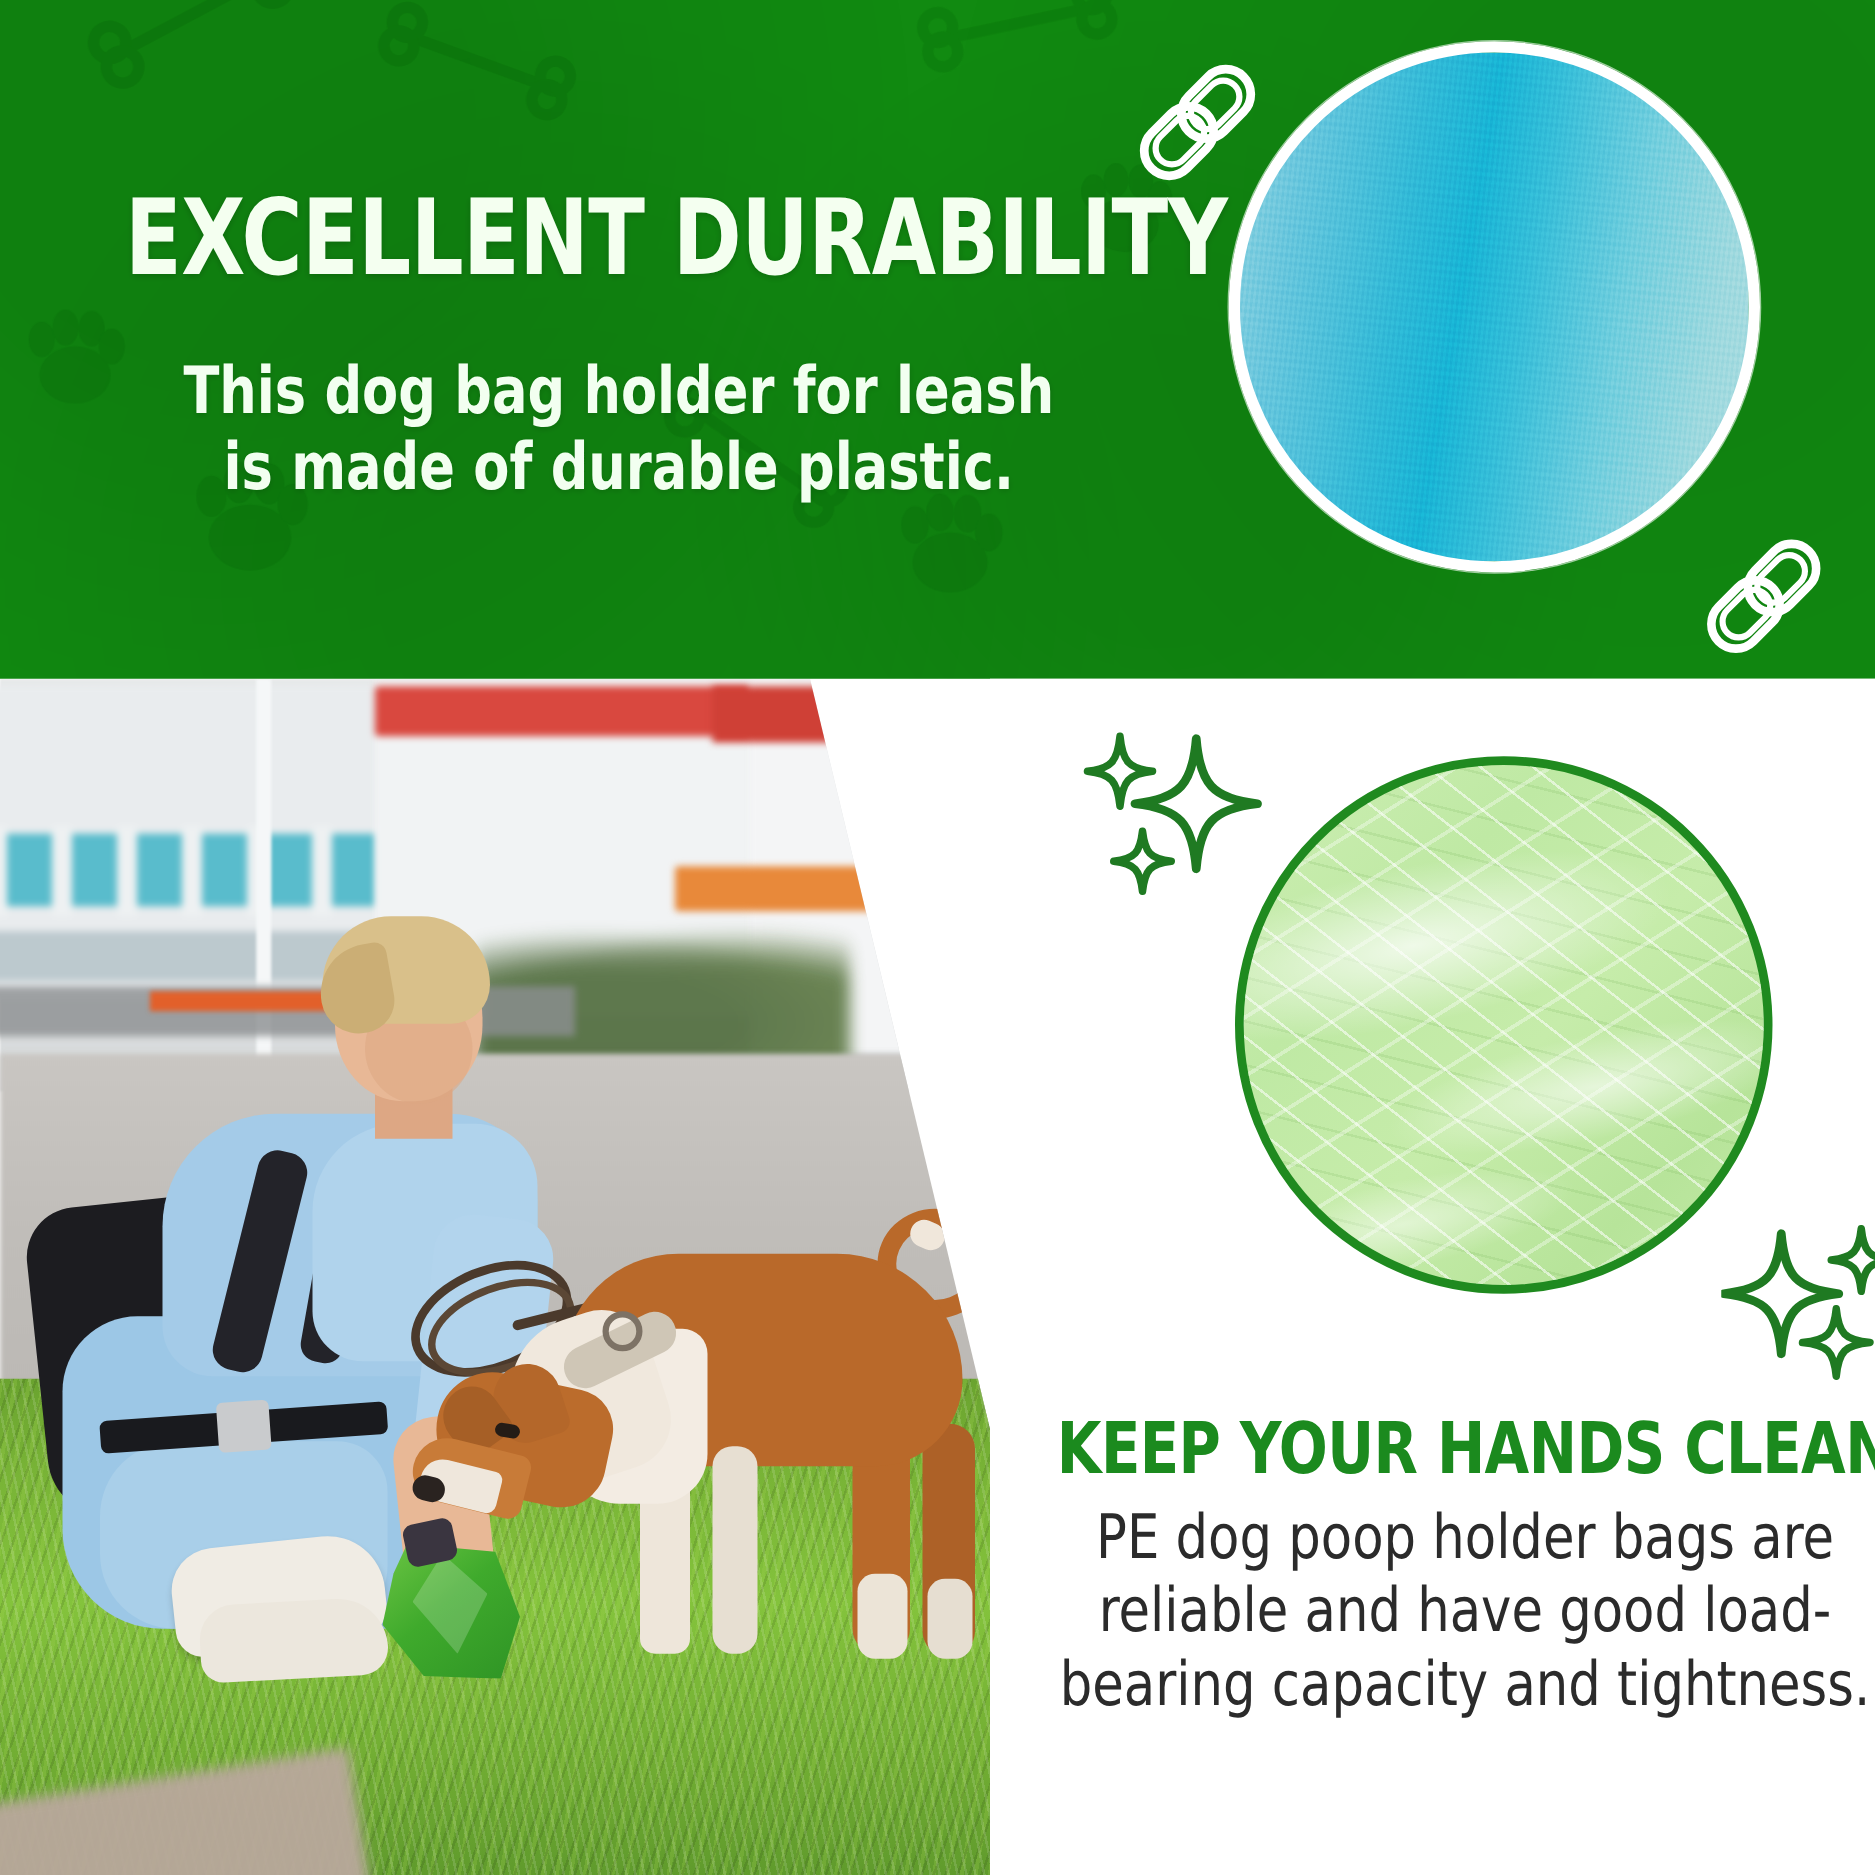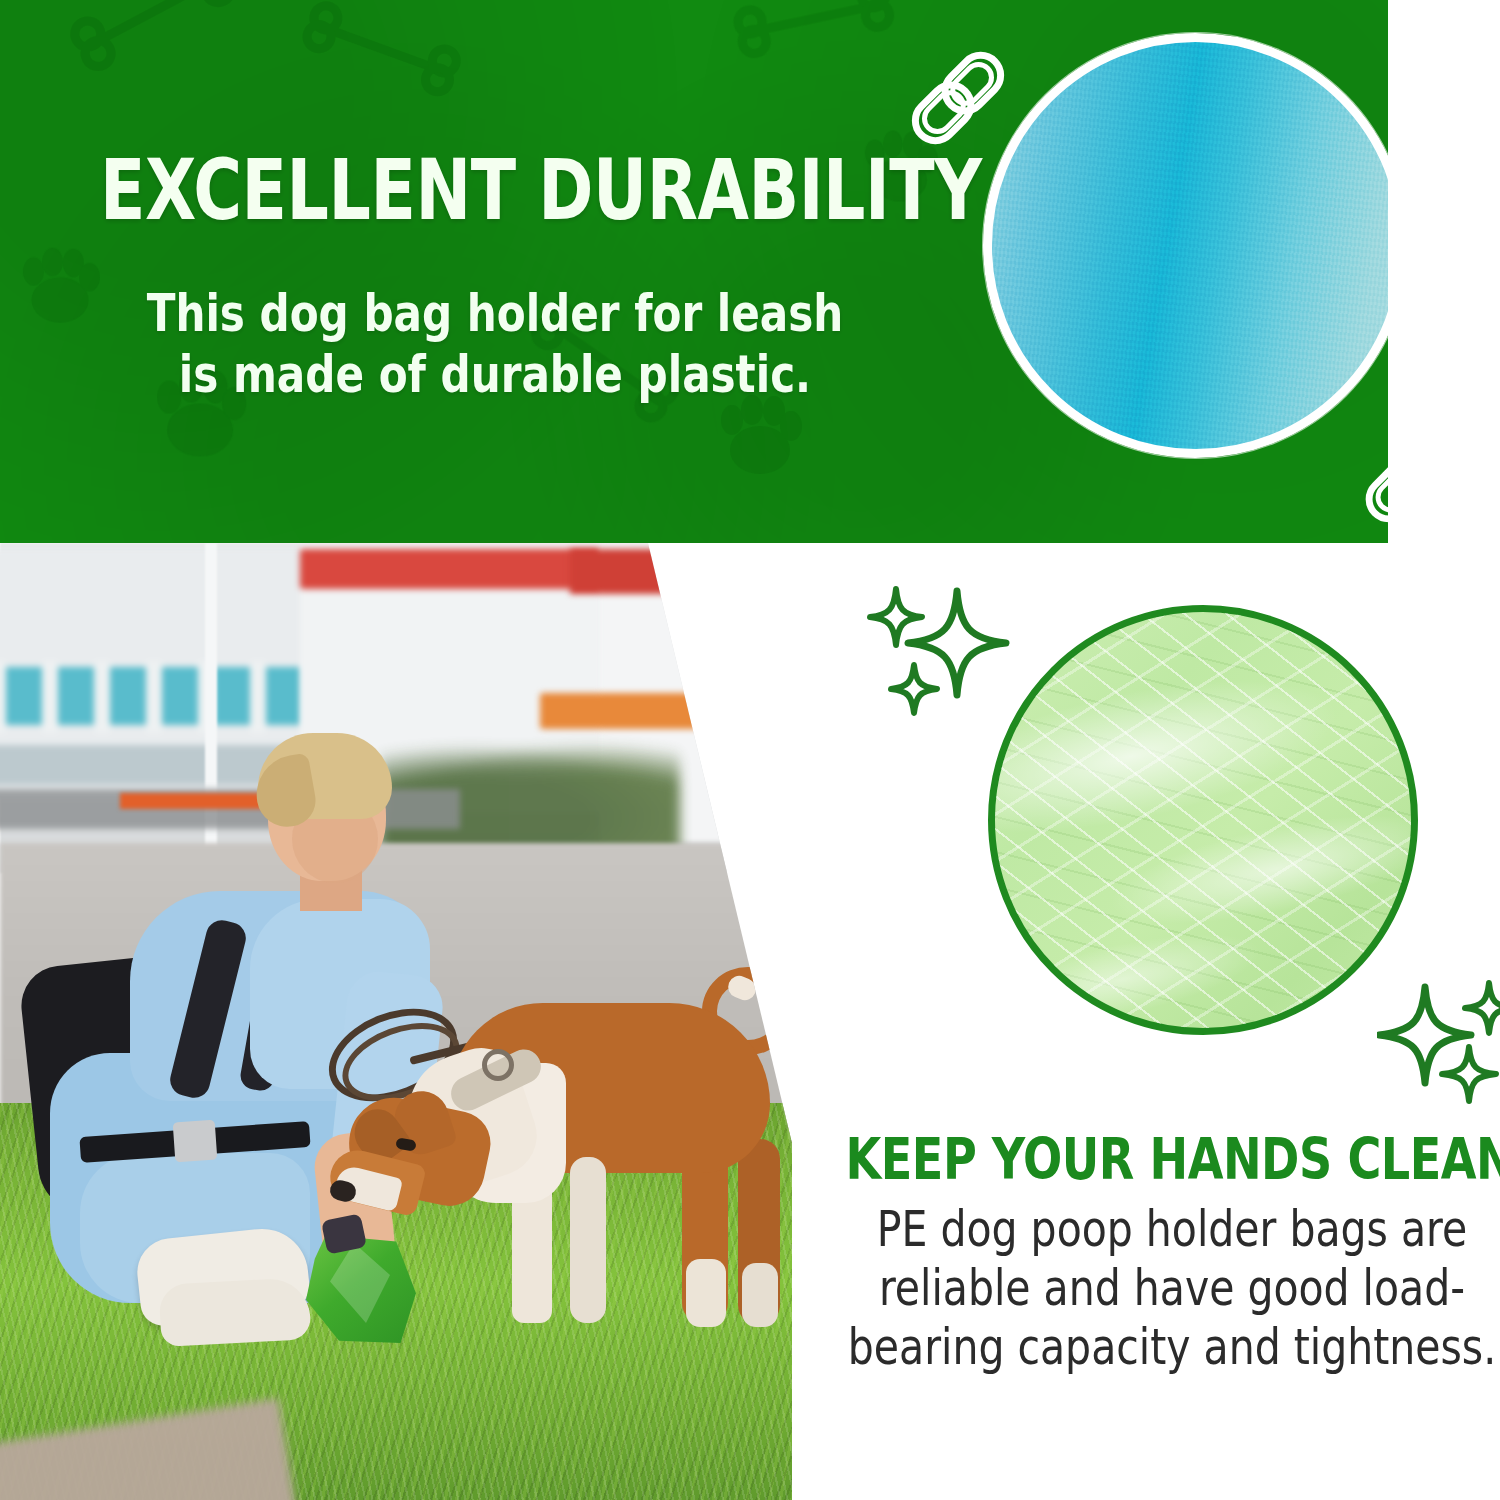--- a/index.html
+++ b/index.html
@@ -7,21 +7,21 @@
 
   #page{
     position:relative;
     width:1500px;height:1500px;
     overflow:hidden;
     background:#ffffff;
   }
 
   
   .header{
-    position:absolute;left:0;top:0;width:1388px;height:543px;
+    position:absolute;left:0;top:0;width:1500px;height:543px;
     background:#118a11;
     overflow:hidden;
   }
   .header-pattern{
     position:absolute;inset:0;
     opacity:1;
     background-repeat:repeat;
     background-size:360px 360px;
   }
   .hdr-shade{

